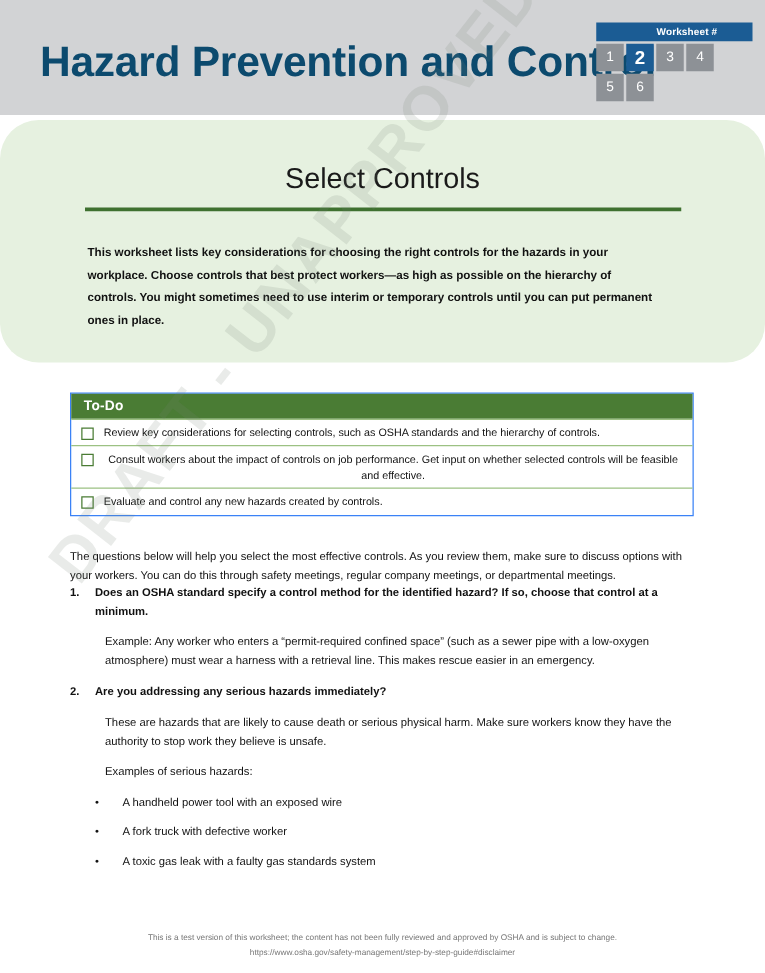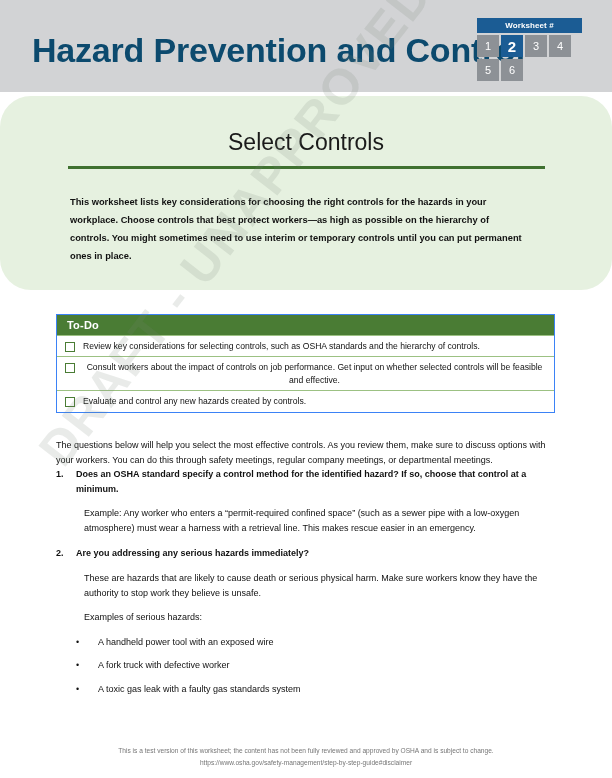--- a/index.html
+++ b/index.html
@@ -74,20 +74,21 @@
     width: 105px;
     height: 15px;
     background: #1b5c94;
     color: #ffffff;
     font-size: 8px;
     font-weight: 700;
     display: flex;
     align-items: center;
     justify-content: center;
     letter-spacing: 0.1px;
+    padding-left: 20px;
   }
   #worksheet-grid .ws-row {
     display: flex;
     gap: 2px;
     margin-top: 2px;
   }
   #worksheet-grid .ws-cell {
     width: 22px;
     height: 22px;
     background: #8d9196;

